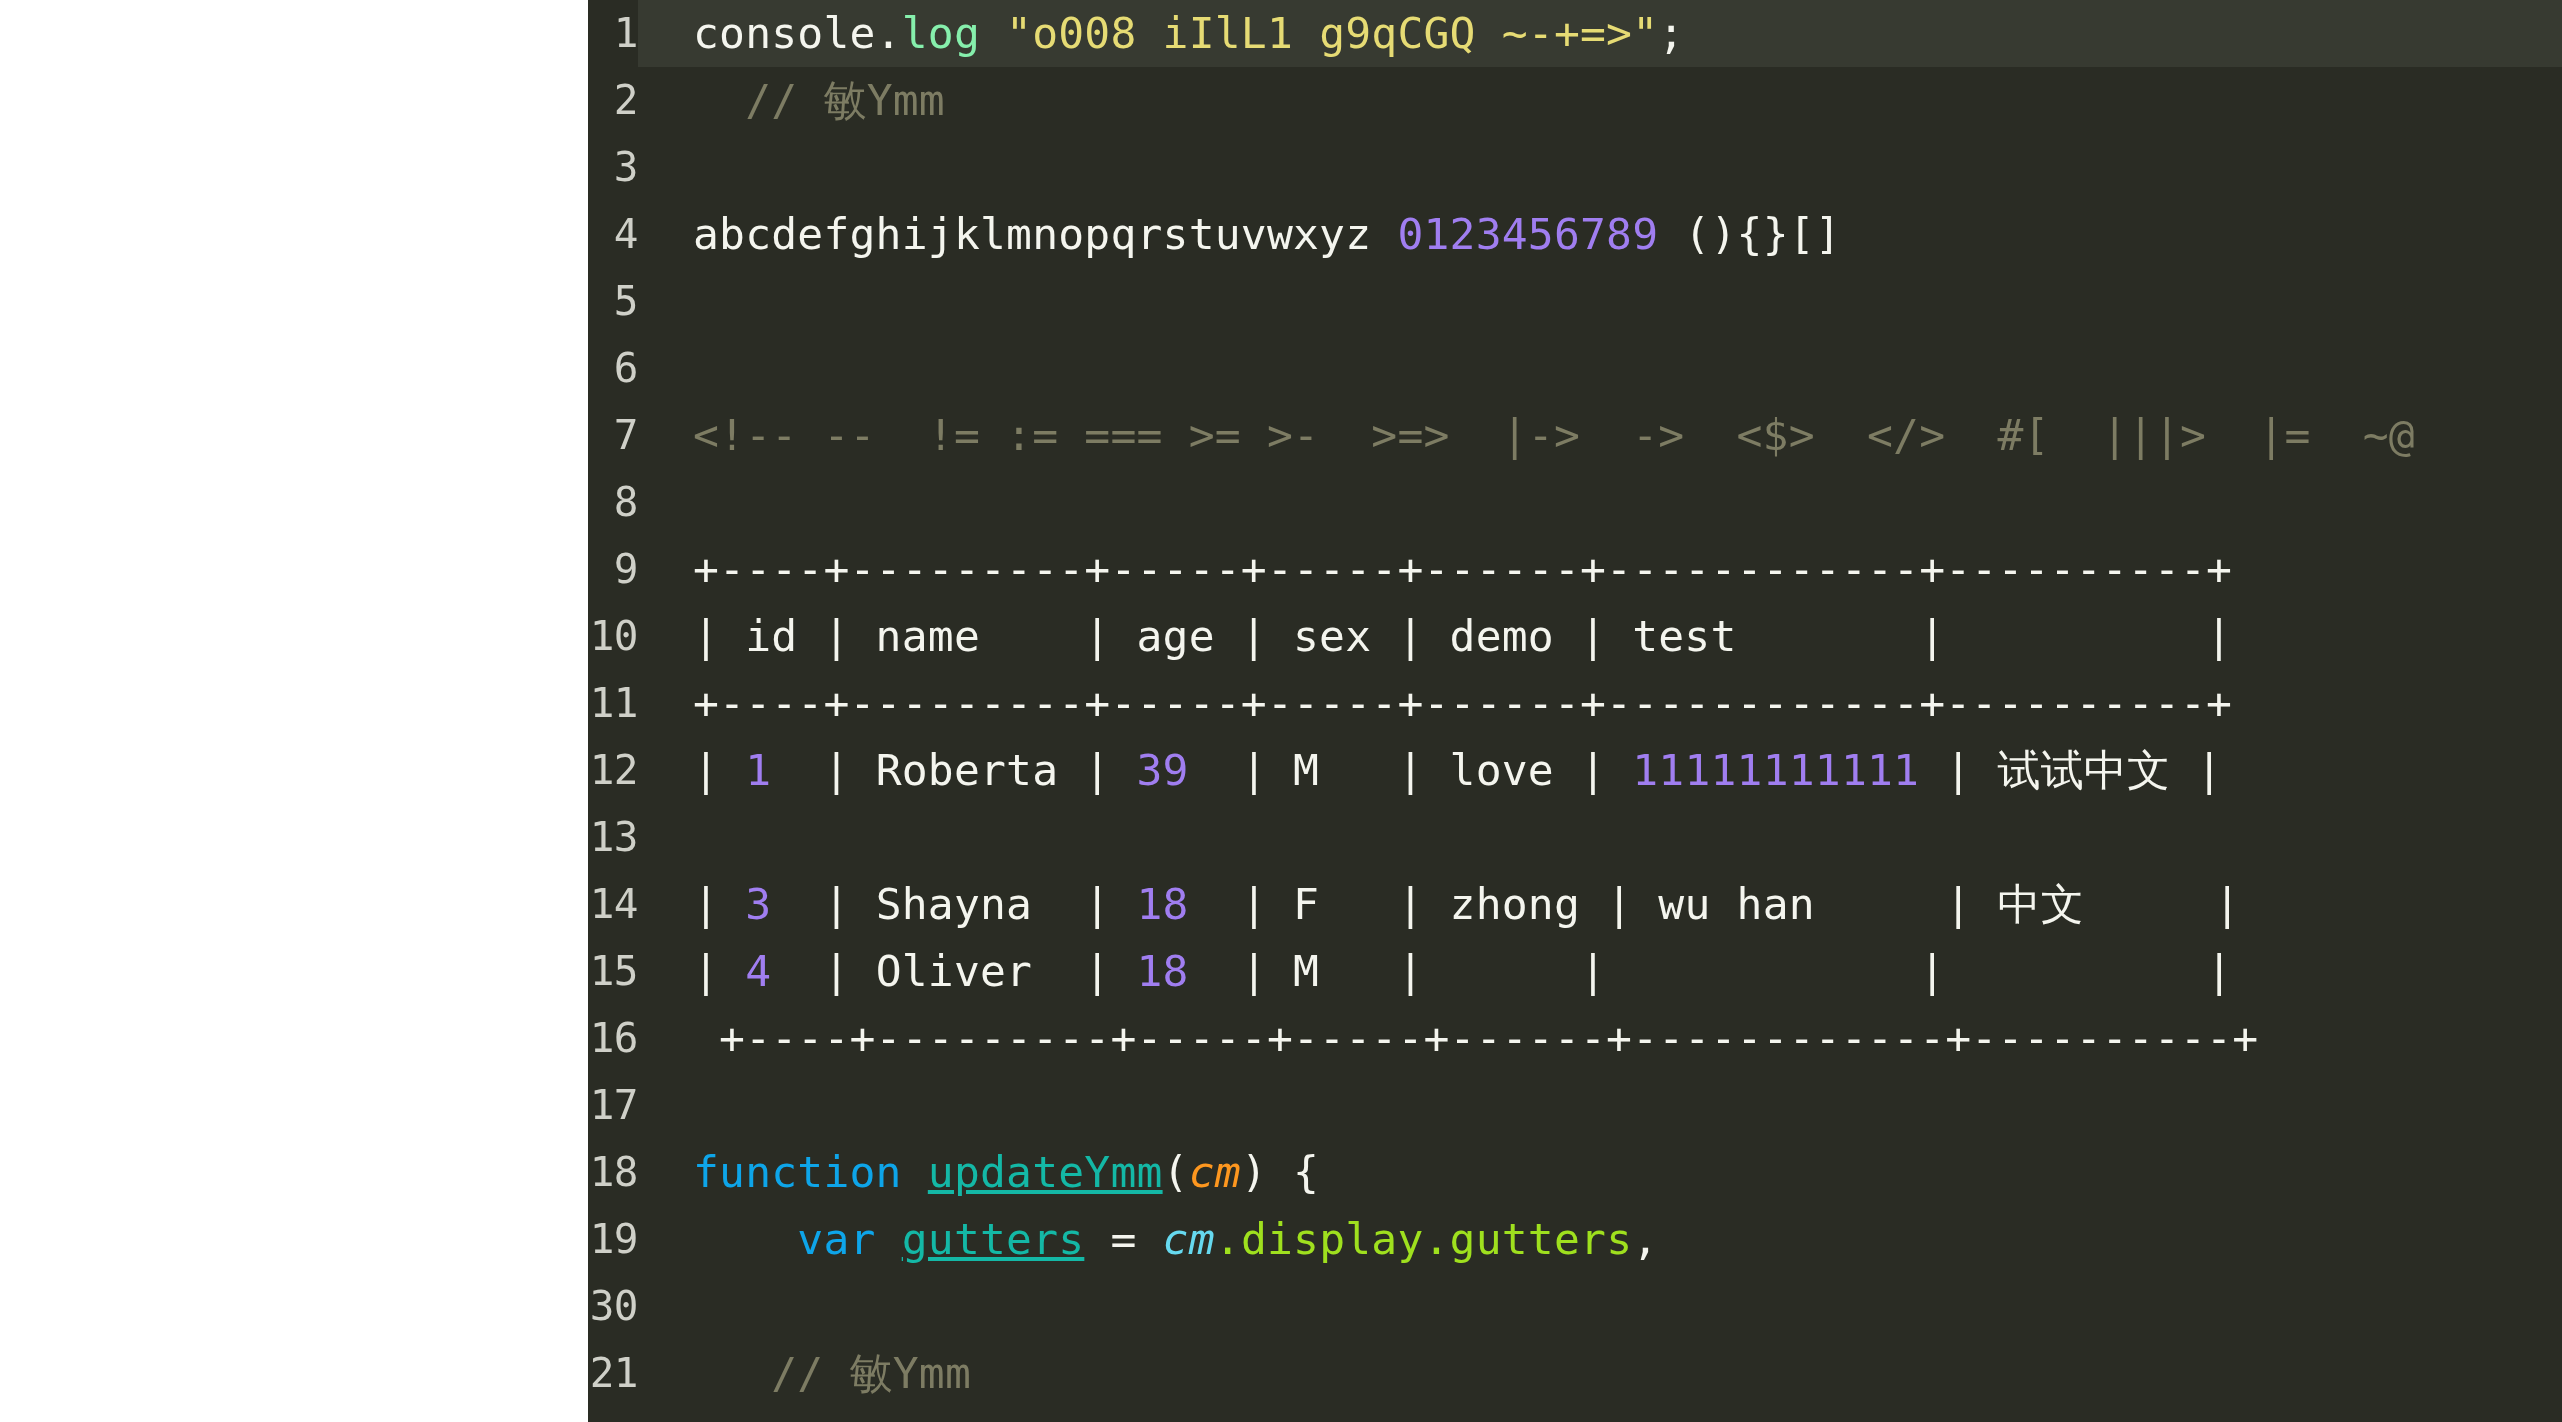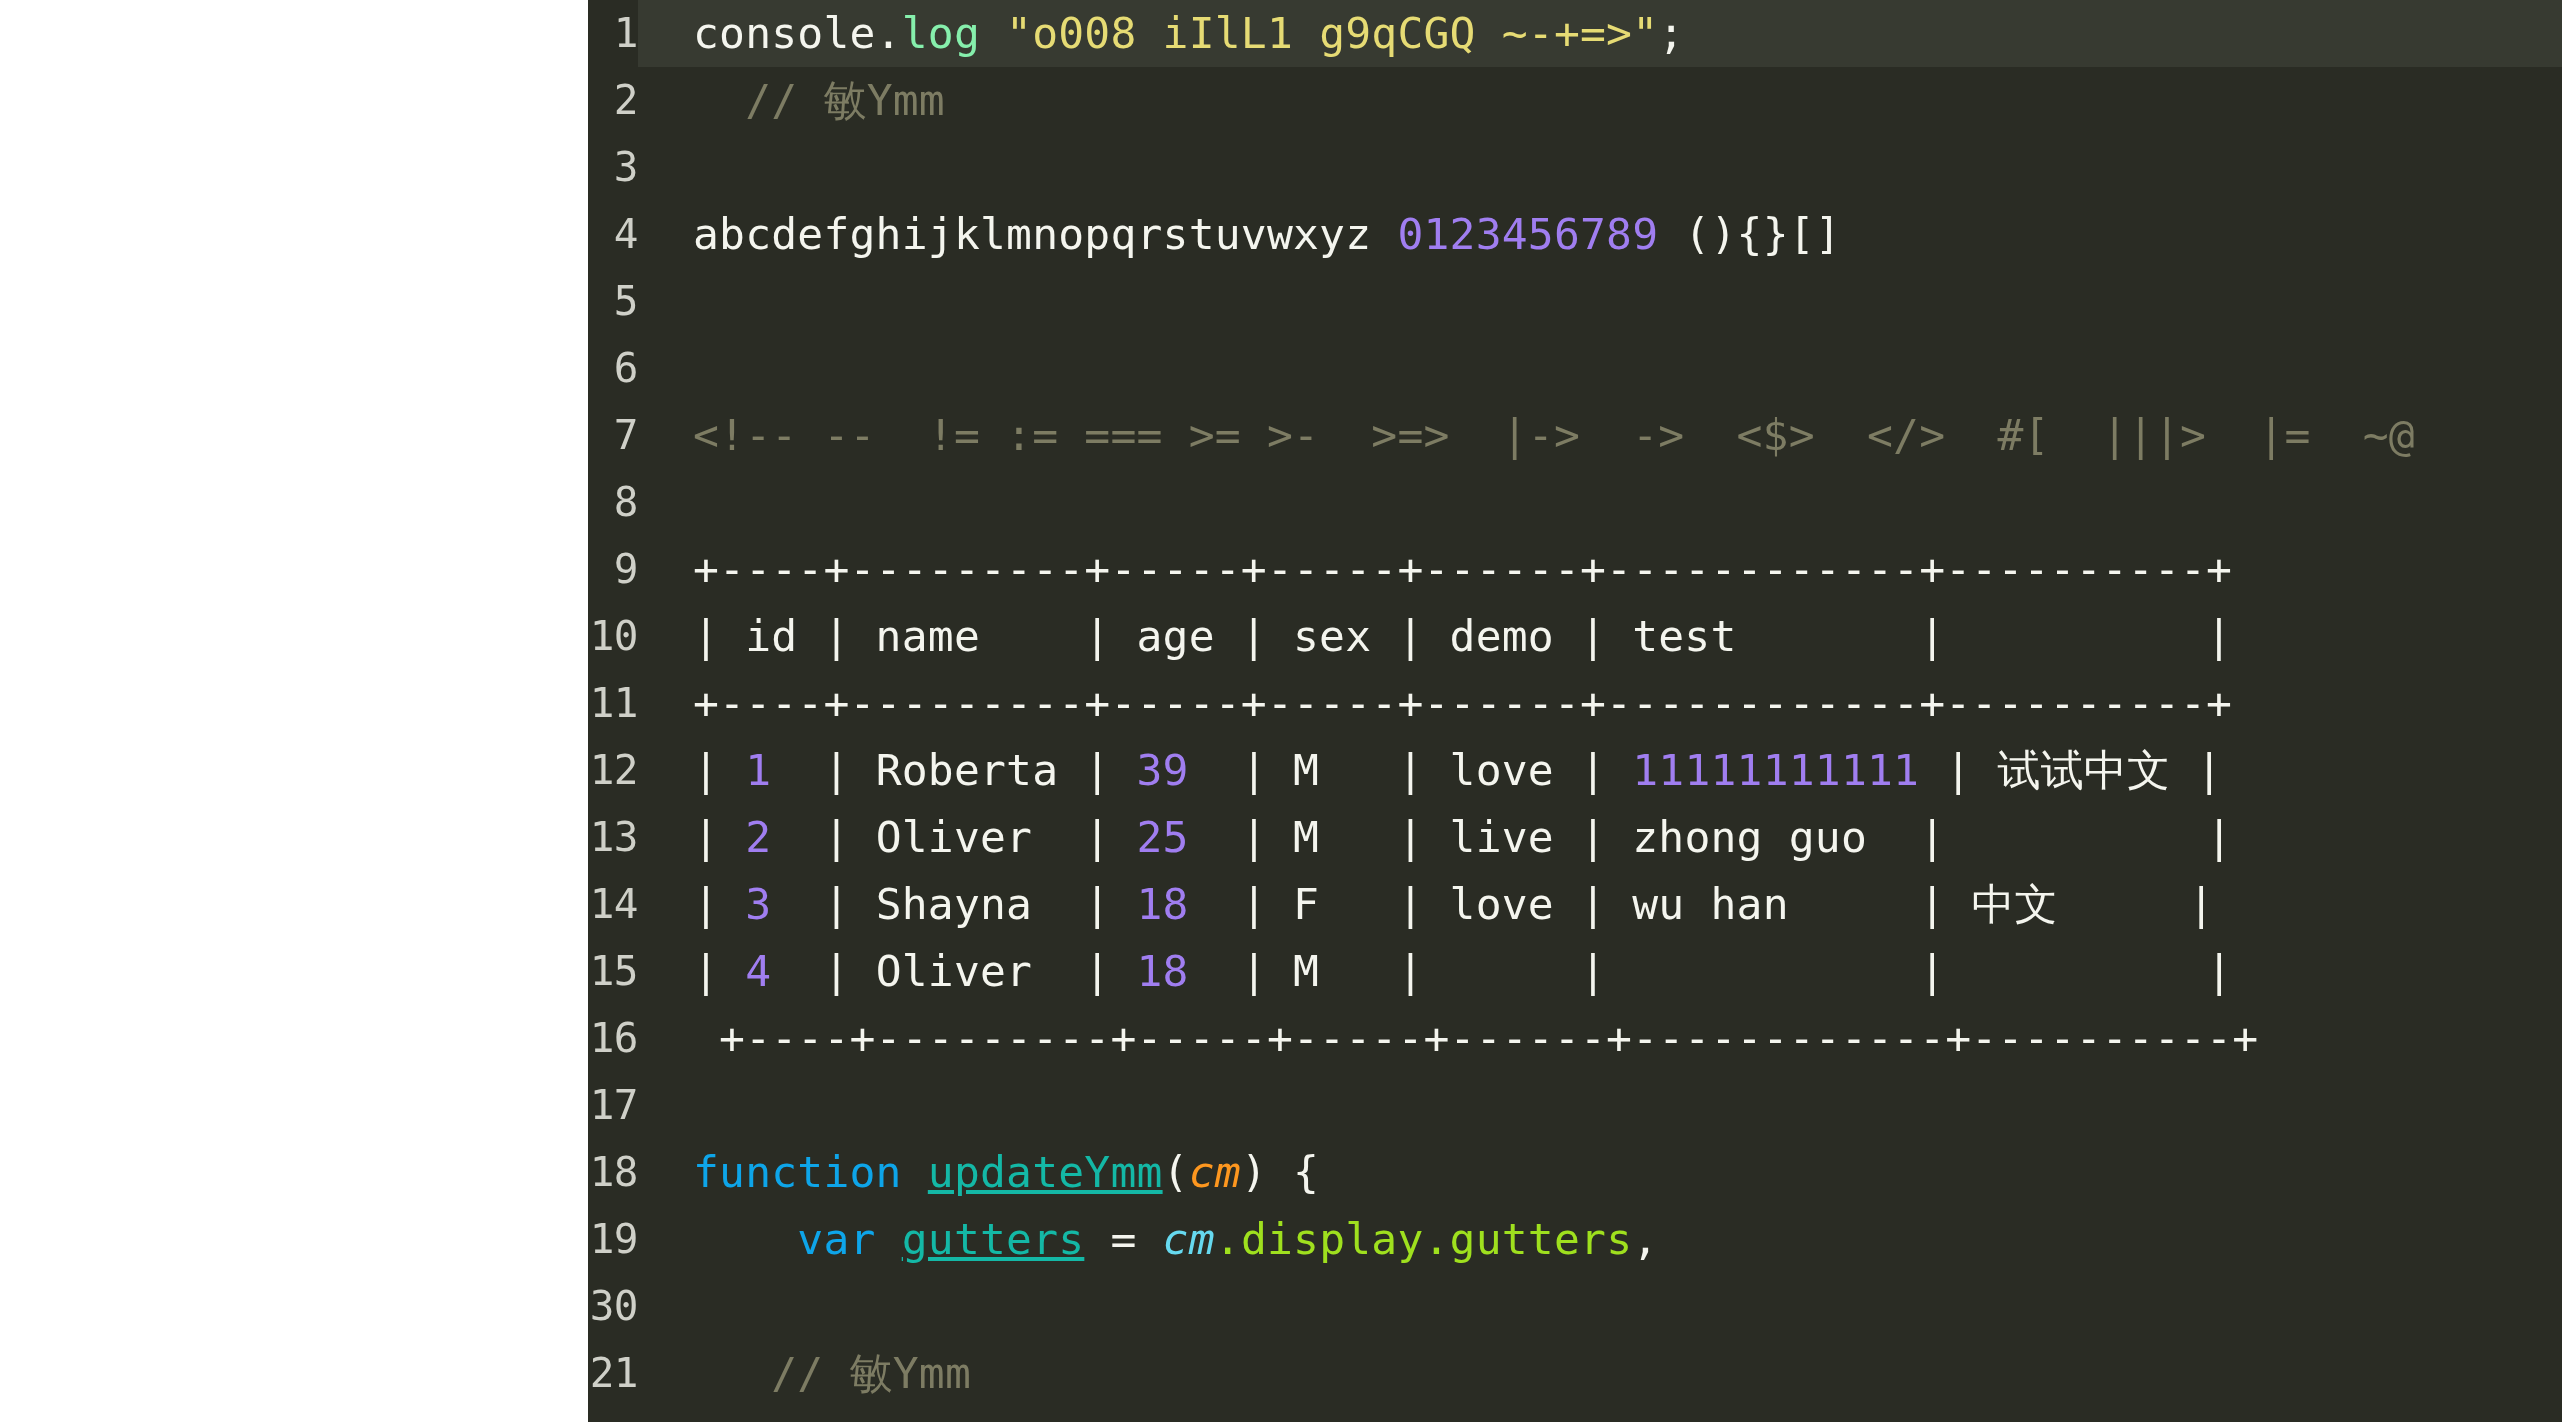--- a/index.html
+++ b/index.html
@@ -117,22 +117,22 @@
         <div class="line"><div class="gutter-num">3</div><div class="code-text"></div></div>
         <div class="line"><div class="gutter-num">4</div><div class="code-text"><span class="t-plain">abcdefghijklmnopqrstuvwxyz </span><span class="t-number">0123456789</span><span class="t-plain"> (){}[]</span></div></div>
         <div class="line"><div class="gutter-num">5</div></div>
         <div class="line"><div class="gutter-num">6</div><div class="code-text"></div></div>
         <div class="line"><div class="gutter-num">7</div><div class="code-text"><span class="t-comment">&lt;!-- --  != := === &gt;= &gt;-  &gt;=&gt;  |-&gt;  -&gt;  &lt;$&gt;  &lt;/&gt;  #[  |||&gt;  |=  ~@</span></div></div>
         <div class="line"><div class="gutter-num">8</div><div class="code-text"></div></div>
         <div class="line"><div class="gutter-num">9</div><div class="code-text"><span class="t-plain">+----+---------+-----+-----+------+------------+----------+</span></div></div>
         <div class="line"><div class="gutter-num">10</div><div class="code-text"><span class="t-plain">| id | name    | age | sex | demo | test       |          |</span></div></div>
         <div class="line"><div class="gutter-num">11</div><div class="code-text"><span class="t-plain">+----+---------+-----+-----+------+------------+----------+</span></div></div>
         <div class="line"><div class="gutter-num">12</div><div class="code-text"><span class="t-plain">| </span><span class="t-number">1</span><span class="t-plain">  | Roberta | </span><span class="t-number">39</span><span class="t-plain">  | M   | love | </span><span class="t-number">11111111111</span><span class="t-plain"> | </span><span class="t-plain t-cjk">试试中文</span><span class="t-plain"> |</span></div></div>
-        <div class="line"><div class="gutter-num">13</div><div class="code-text"><span class="t-plain">| </span><span class="t-number">2</span><span class="t-plain">  | Oliver  | </span><span class="t-number">25</span><span class="t-plain">  | M   | live | zhong guo  |          |</span></div></div>
-        <div class="line"><div class="gutter-num">14</div><div class="code-text"><span class="t-plain">| </span><span class="t-number">3</span><span class="t-plain">  | Shayna  | </span><span class="t-number">18</span><span class="t-plain">  | F   | love | wu han     | </span><span class="t-plain t-cjk">中文</span><span class="t-plain">     |</span></div></div>
+        <div class="line"><div class="gutter-num">13</div></div>
+        <div class="line"><div class="gutter-num">14</div><div class="code-text"><span class="t-plain">| </span><span class="t-number">3</span><span class="t-plain">  | Shayna  | </span><span class="t-number">18</span><span class="t-plain">  | F   | zhong | wu han     | </span><span class="t-plain t-cjk">中文</span><span class="t-plain">     |</span></div></div>
         <div class="line"><div class="gutter-num">15</div><div class="code-text"><span class="t-plain">| </span><span class="t-number">4</span><span class="t-plain">  | Oliver  | </span><span class="t-number">18</span><span class="t-plain">  | M   |      |            |          |</span></div></div>
         <div class="line"><div class="gutter-num">16</div><div class="code-text"><span class="t-plain"> +----+---------+-----+-----+------+------------+----------+</span></div></div>
         <div class="line"><div class="gutter-num">17</div><div class="code-text"></div></div>
         <div class="line"><div class="gutter-num">18</div><div class="code-text"><span class="t-keyword">function</span><span class="t-plain"> </span><span class="t-var">updateYmm</span><span class="t-punct">(</span><span class="t-param">cm</span><span class="t-punct">) {</span></div></div>
         <div class="line"><div class="gutter-num">19</div><div class="code-text"><span class="t-plain">    </span><span class="t-keyword">var</span><span class="t-plain"> </span><span class="t-var">gutters</span><span class="t-punct"> = </span><span class="t-cyan">cm</span><span class="t-prop">.</span><span class="t-prop">display</span><span class="t-prop">.</span><span class="t-prop">gutters</span><span class="t-punct">,</span></div></div>
         <div class="line"><div class="gutter-num">30</div></div>
         <div class="line"><div class="gutter-num">21</div><div class="code-text"><span class="t-comment">   // </span><span class="t-comment t-cjk">敏</span><span class="t-comment">Ymm</span></div></div>
       </div>
   </div>
 

